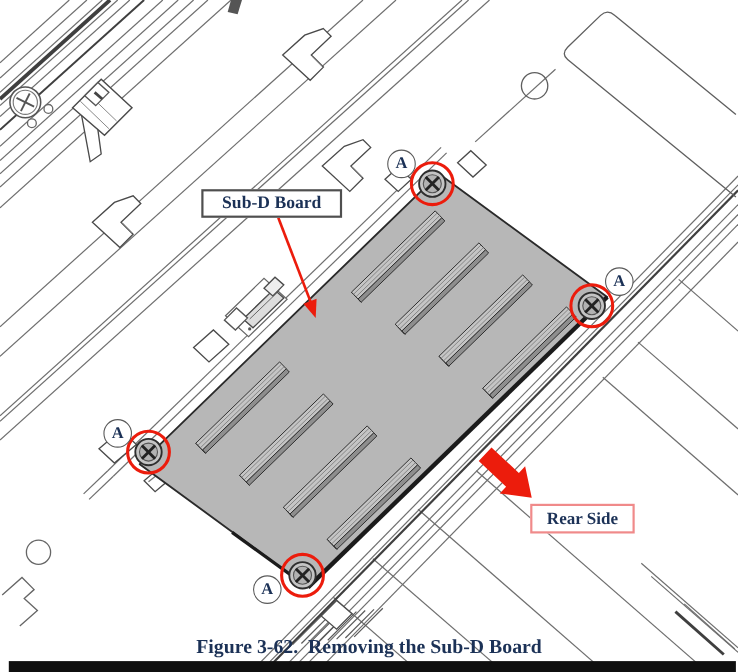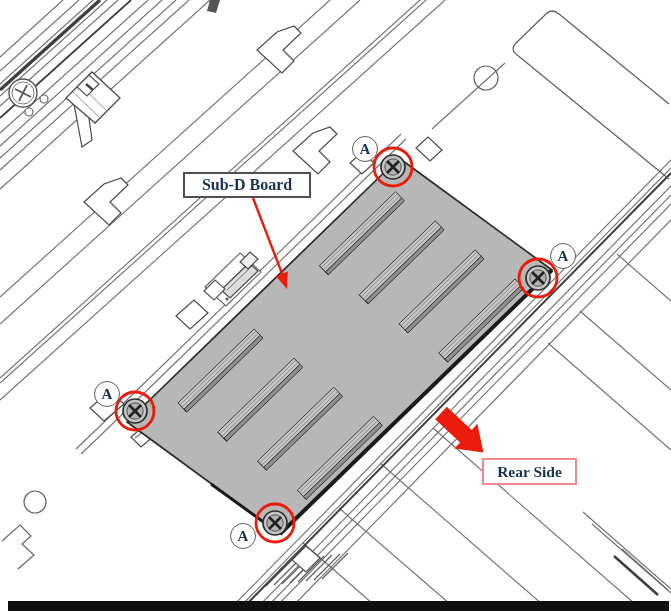--- a/index.html
+++ b/index.html
@@ -253,15 +253,16 @@
 </svg>
 
 <div class="tag tag-rear">Rear Side</div>
 <div class="tag tag-board">Sub-D Board</div>
 
 <div class="badge" style="left:352px;top:136px">A</div>
 <div class="badge" style="left:550px;top:243px">A</div>
 <div class="badge" style="left:94px;top:381px">A</div>
 <div class="badge" style="left:230px;top:523px">A</div>
 
+<div class="caption">Figure 3-62.  Removing the Sub-D Board</div>
 <div class="footer-bar"></div>
 
 </div>
 
 </body></html>

